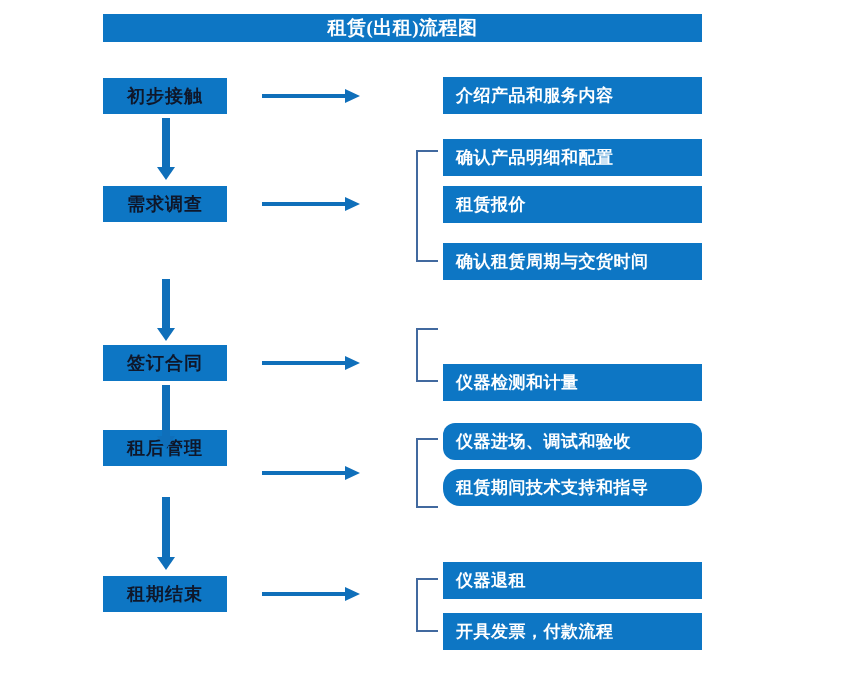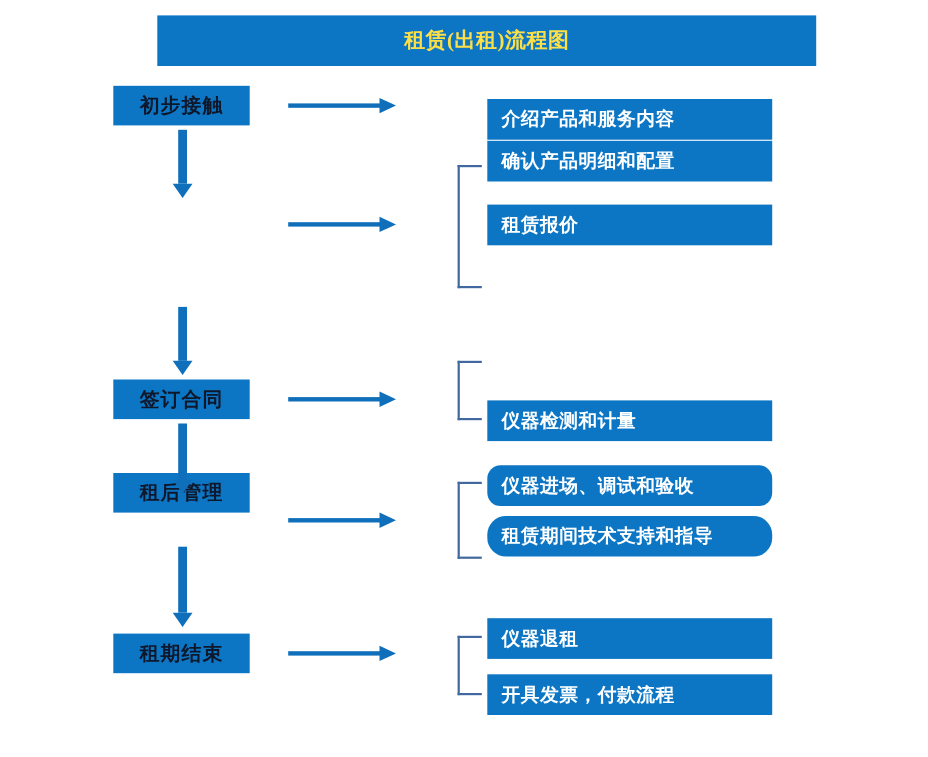--- a/index.html
+++ b/index.html
@@ -18,31 +18,30 @@
     background: #ffffff;
     overflow: hidden;
   }
 
   
   .title-banner {
     position: absolute;
     left: 103px;
     top: 14px;
     width: 599px;
-    height: 46px;
+    height: 28px;
     background: #0d76c4;
-    color: #fde047;
+    color: #ffffff;
     display: flex;
     align-items: center;
     justify-content: center;
     font-size: 19px;
     font-weight: bold;
     letter-spacing: 0.5px;
     box-sizing: border-box;
-    margin-left: 40px;
   }
 
   
   .stage-box {
     position: absolute;
     left: 103px;
     width: 124px;
     height: 36px;
     background: #0d76c4;
     color: #0f172a;
@@ -134,20 +133,21 @@
   }
 </style>
 </head>
 <body>
 
 <div id="canvas">
 
   <div class="title-banner">租赁(出租)流程图</div>
 
   <div class="stage-box" style="top:78px;">初步接触</div>
+  <div class="stage-box" style="top:186px;">需求调查</div>
   <div class="stage-box" style="top:345px;">签订合同</div>
   <div class="stage-box" style="top:430px;">租后管理</div>
   <div class="stage-box" style="top:576px;">租期结束</div>
 
   <div class="v-arrow" style="top:118px;height:62px;">
     <div class="shaft" style="height:49px;"></div>
     <div class="head"></div>
   </div>
   <div class="v-arrow" style="top:279px;height:62px;">
     <div class="shaft" style="height:49px;"></div>
@@ -181,22 +181,23 @@
   <div class="h-arrow" style="top:587px;">
     <div class="shaft"></div>
       <div class="head"></div>
   </div>
 
   <div class="bracket" style="top:150px;height:112px;"></div>
   <div class="bracket" style="top:328px;height:54px;"></div>
   <div class="bracket" style="top:438px;height:70px;"></div>
   <div class="bracket" style="top:578px;height:54px;"></div>
 
-  <div class="detail-box" style="top:90px;">介绍产品和服务内容</div>
-  <div class="detail-box" style="top:128px;">确认产品明细和配置</div>
+  <div class="detail-box" style="top:77px;">介绍产品和服务内容</div>
+  <div class="detail-box" style="top:139px;">确认产品明细和配置</div>
   <div class="detail-box" style="top:186px;">租赁报价</div>
+  <div class="detail-box" style="top:243px;">确认租赁周期与交货时间</div>
   <div class="detail-box" style="top:364px;">仪器检测和计量</div>
   <div class="detail-box" style="top:423px;border-radius:12px;">仪器进场、调试和验收</div>
   <div class="detail-box" style="top:469px;border-radius:17px;">租赁期间技术支持和指导</div>
   <div class="detail-box" style="top:562px;">仪器退租</div>
   <div class="detail-box" style="top:613px;">开具发票，付款流程</div>
 
 </div>
 
 </body></html>

